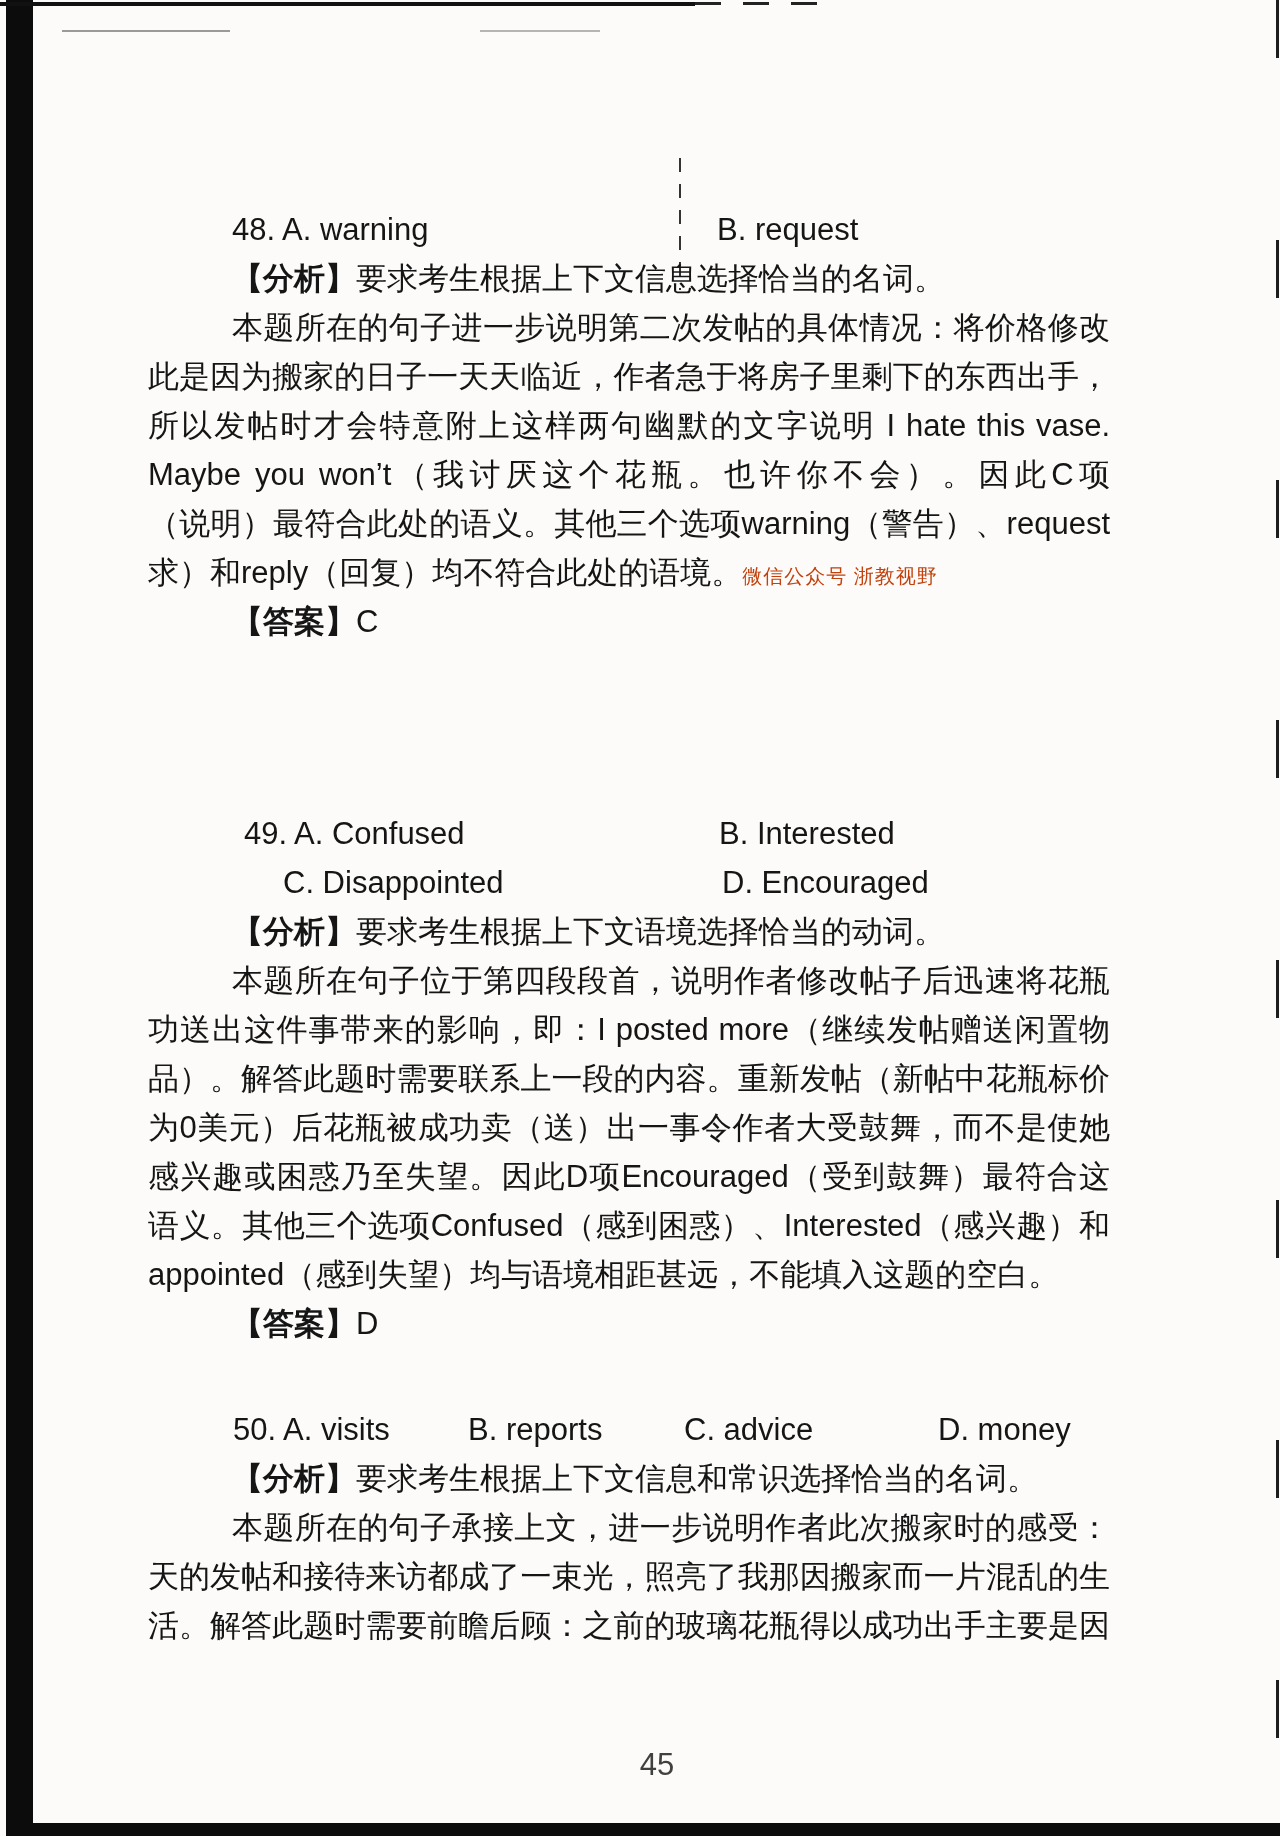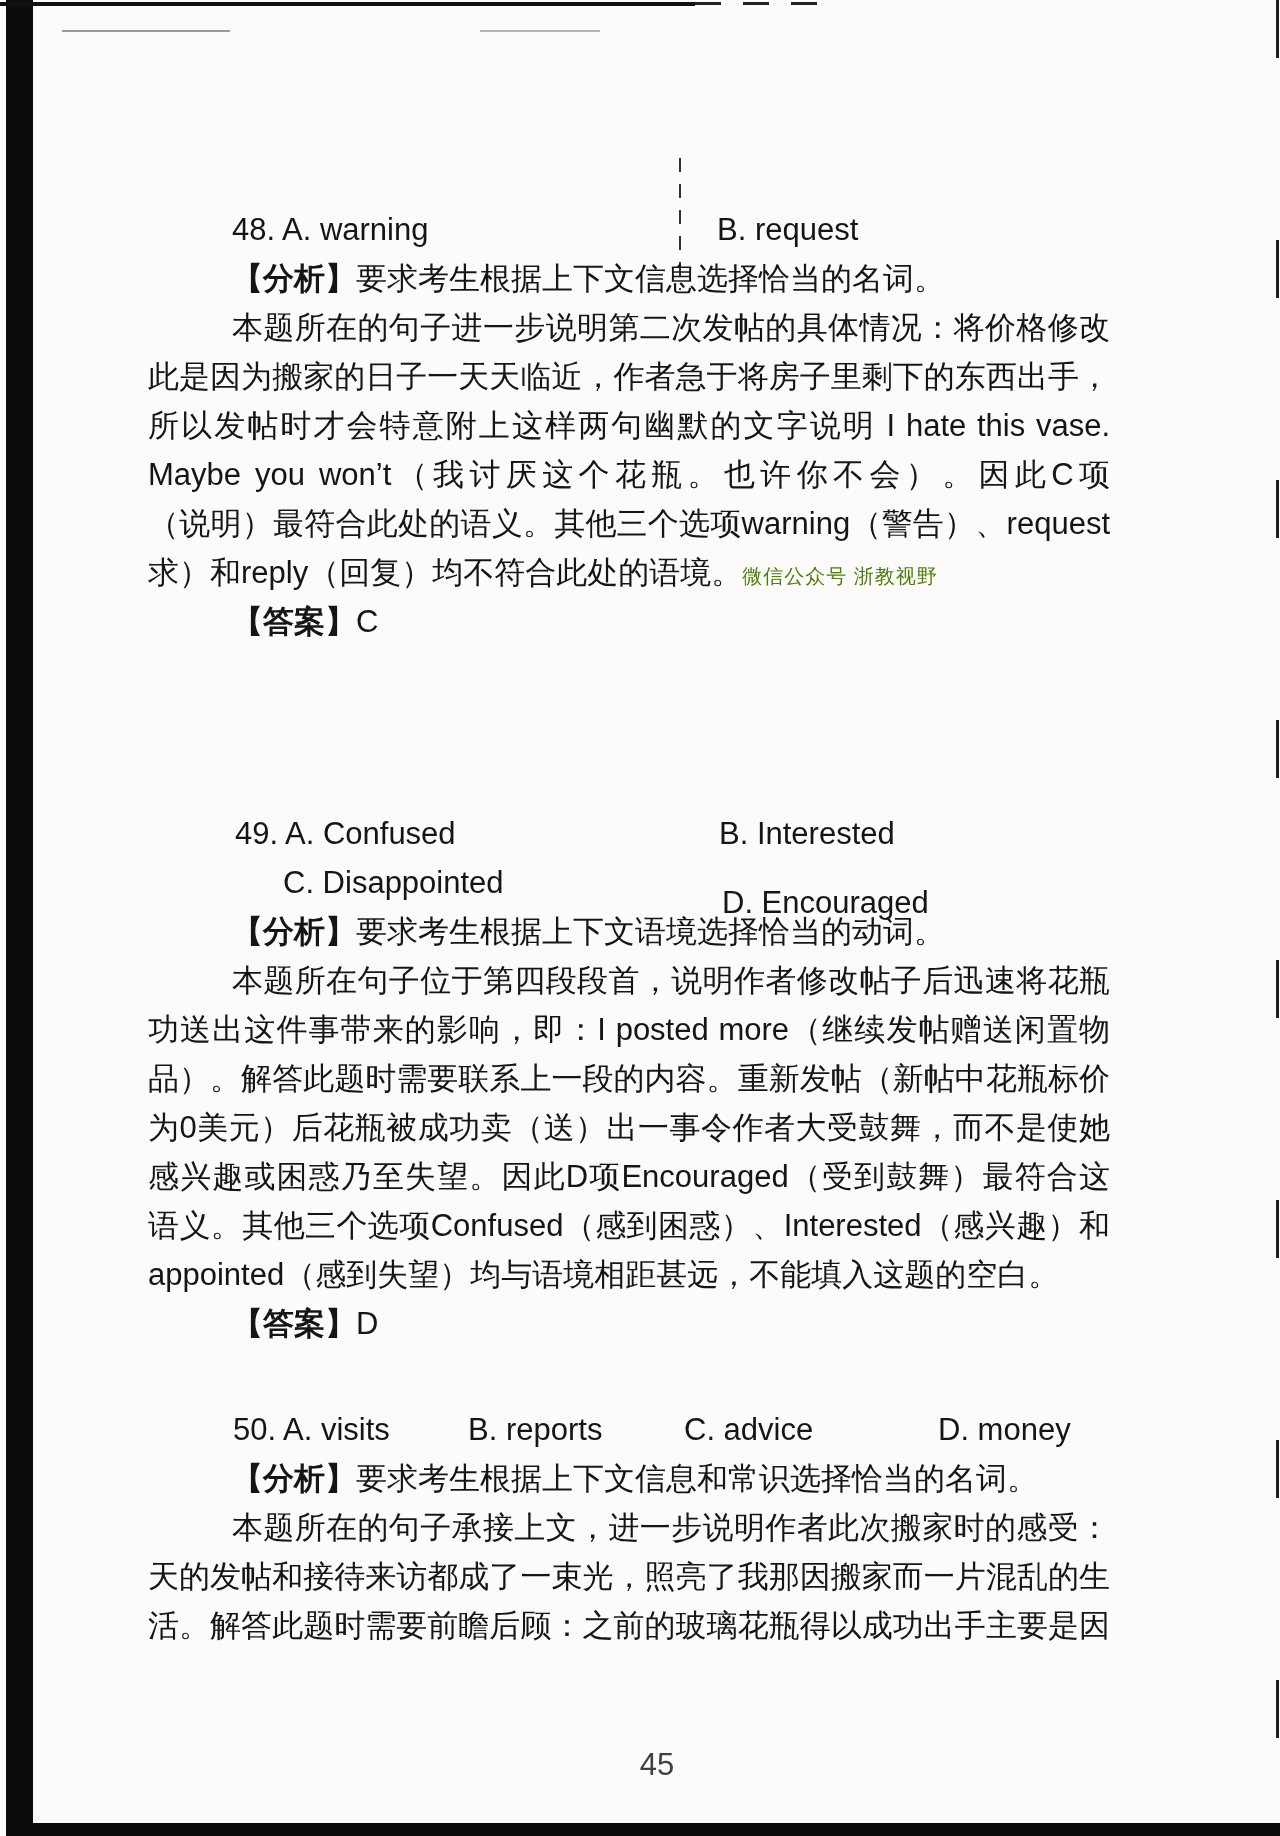--- a/index.html
+++ b/index.html
@@ -27,24 +27,24 @@
   
   .content-block{position:absolute;left:148px;width:962px;}
   .tline{position:relative;height:49px;line-height:49px;font-size:31px;white-space:nowrap;}
   .jline{white-space:normal;text-align:justify;text-align-last:justify;height:49px;line-height:49px;font-size:31px;overflow:hidden;}
   .indent{padding-left:84px;}
   .lbl{font-weight:bold;}
   .optrow{position:relative;height:49px;line-height:49px;font-size:31px;}
   .opt{position:absolute;top:0;white-space:nowrap;}
   .o-a48{left:84px;}  .o-b48{left:569px;}
   .o-c48{left:121px;} .o-d48{left:569px;}
-  .o-a49{left:87px;}  .o-b49{left:571px;}
-  .o-c49{left:135px;} .o-d49{left:574px;margin-top:20px;}
+  .o-a49{left:96px;}  .o-b49{left:571px;}
+  .o-c49{left:135px;} .o-d49{left:574px;}
   .o-1{left:85px;} .o-2{left:320px;} .o-3{left:536px;} .o-4{left:749px;margin-left:41px;}
-  .wm{font-size:20px;letter-spacing:1px;color:#4d7c0f;}
+  .wm{font-size:20px;letter-spacing:1px;color:#c2410c;}
   #pageno{position:absolute;left:17px;top:1742px;width:1280px;text-align:center;
     font-size:31px;line-height:46px;color:#404040;}
 </style>
 </head>
 <body>
 
 <div id="page">
 
   <div class="bar-left"></div>
   <div class="bar-bottom"></div>

